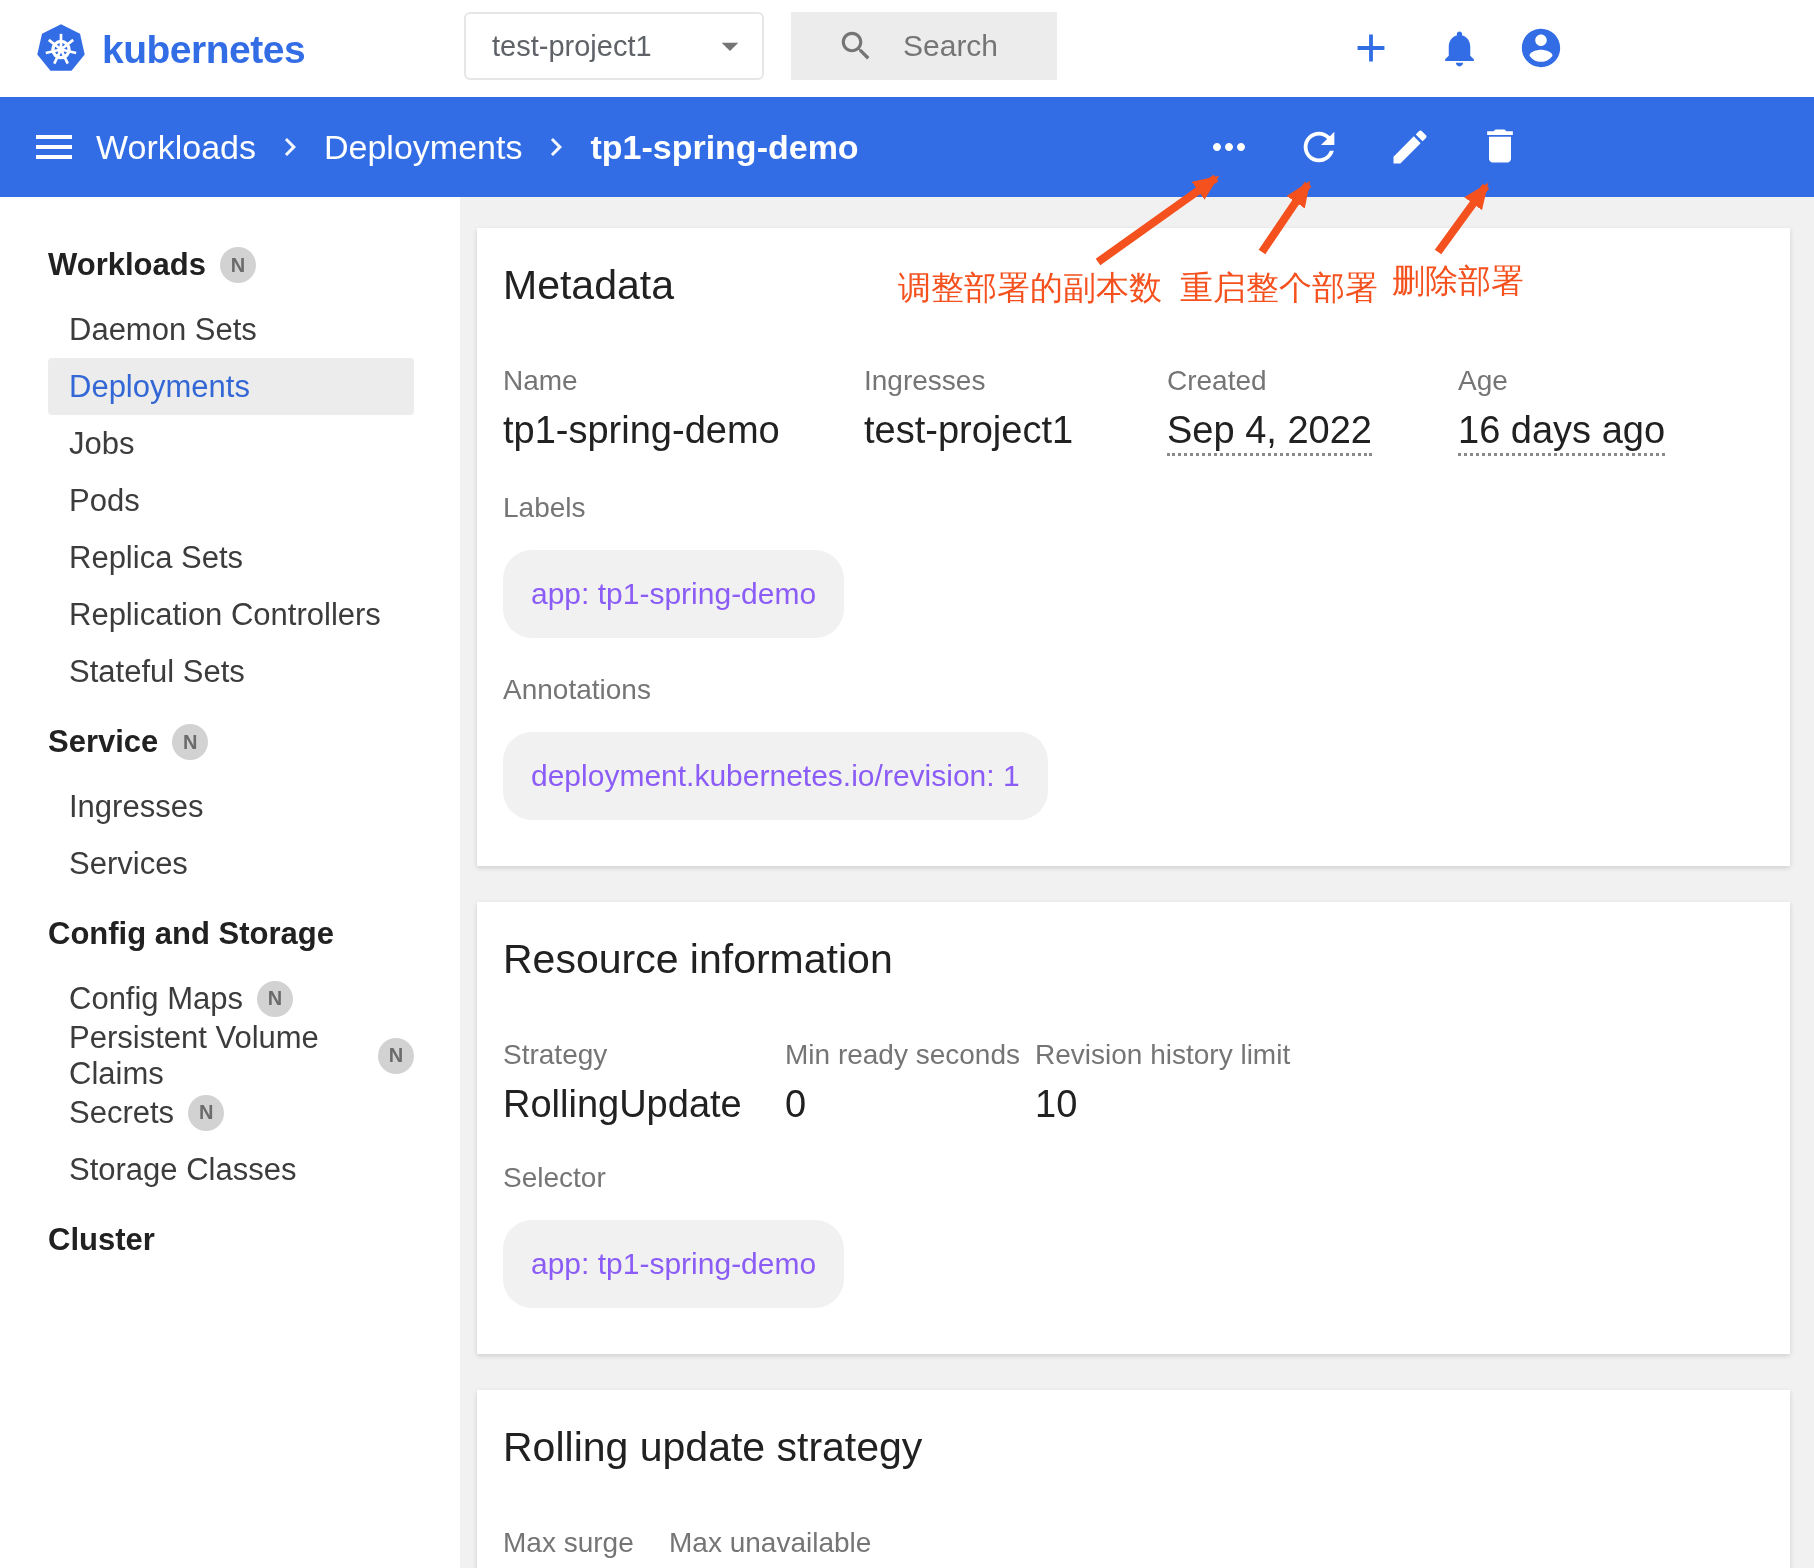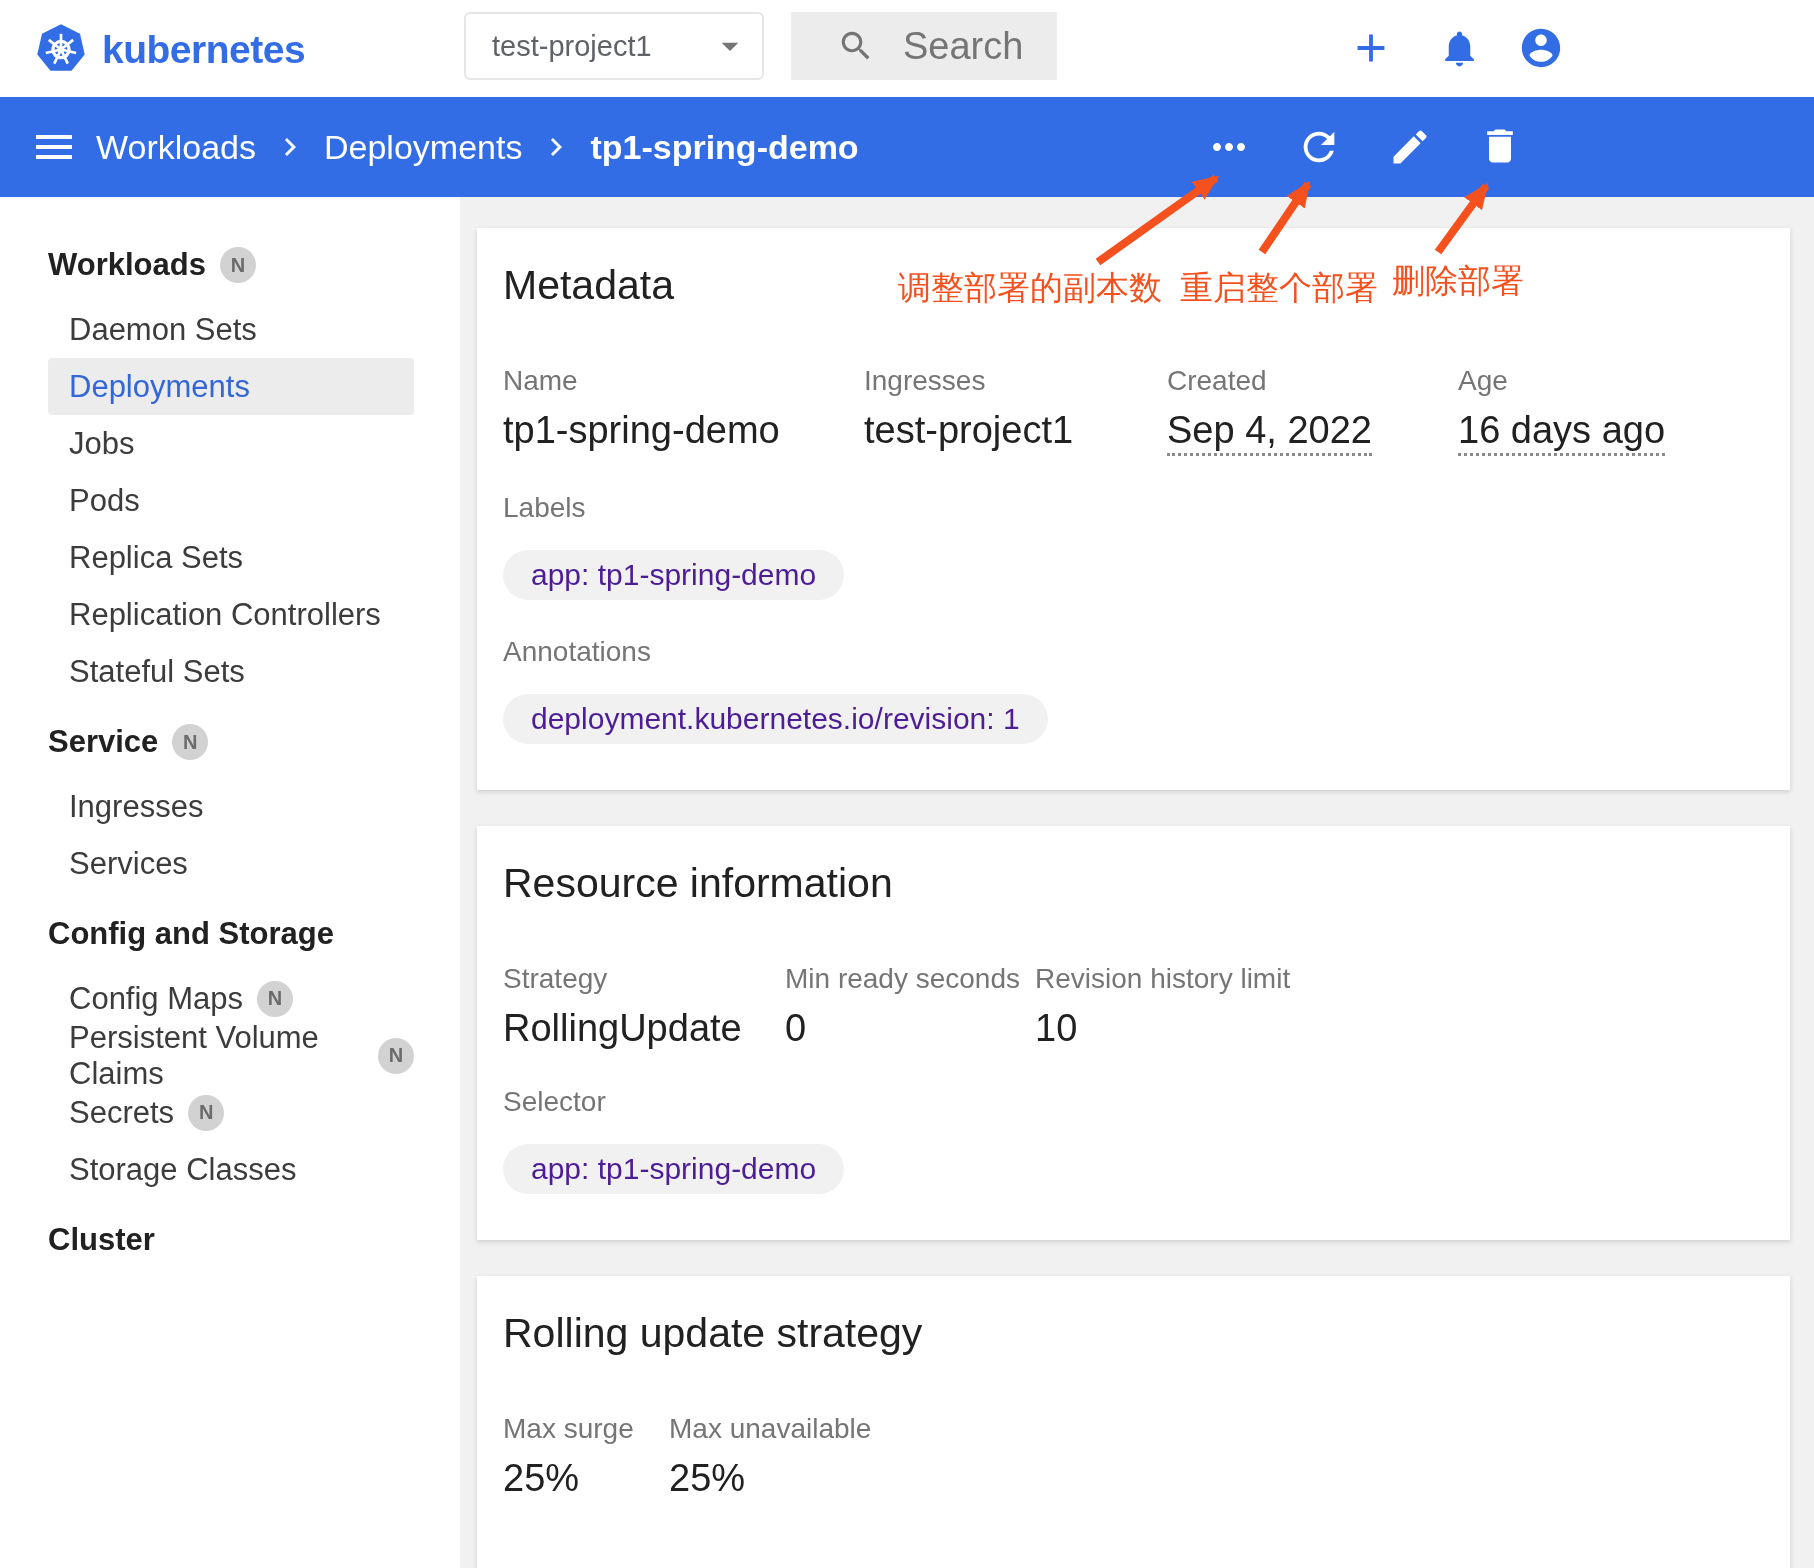--- a/index.html
+++ b/index.html
@@ -20,21 +20,21 @@
     border:2px solid #e6e6e6; border-radius:6px; background:#fff;
     display:flex; align-items:center; padding:0 12px 0 26px; cursor:pointer;
   }
   .project-select .psel-label { flex:1; font-size:29px; color:#5f6368; }
   .searchbox {
     position:absolute; left:791px; top:12px; width:266px; height:68px;
     background:#ececec; display:flex; align-items:center; padding:0 0 0 46px; gap:26px; cursor:text;
   }
   .searchbox input {
     border:none; background:transparent; outline:none; width:160px;
-    font-size:38px; color:#1d4ed8; font-family:inherit;
+    font-size:30px; color:#1d4ed8; font-family:inherit;
   }
   .searchbox input::placeholder { color:#757575; opacity:1; }
   .top-icon { position:absolute; background:none; border:none; padding:0; cursor:pointer; color:#326de6; }
   .ti-add { left:1348px; top:25px; }
   .ti-bell { left:1438px; top:27px; }
   .ti-avatar { left:1518px; top:25px; }
 
   
   .bluebar { position:relative; height:100px; background:#326de6; z-index:5; }
   .menu-btn { position:absolute; left:30px; top:26px; background:none; border:none; padding:0; color:#fff; cursor:pointer; }
@@ -82,21 +82,21 @@
   .card-title { font-size:41px; font-weight:400; color:#212121; margin:0 0 56px 0; }
   .fgrid-meta { display:grid; grid-template-columns:321px 263px 251px 1fr;gap:40px; }
   .fgrid-res  { display:grid; grid-template-columns:282px 250px 1fr; }
   .fgrid-roll { display:grid; grid-template-columns:166px 1fr; }
   .flabel { font-size:28px; color:#757575; margin-bottom:12px; white-space:nowrap; }
   .fvalue { font-size:38px; color:#212121; }
   .u-dotted { display:inline-block; border-bottom:3px dotted #8a8a8a; padding-bottom:1px; }
   .sec { margin-top:36px; }
   .chip {
     display:inline-block; margin-top:14px; background:#f1f1f1; border-radius:29px;
-    padding:8px 28px; font-size:30px; color:#4c1d95;
+    padding:27px 28px; font-size:30px; color:#8b5cf6;
   }
   .card-roll { min-height:430px; }
 </style>
 </head>
 <body>
 
 <header class="topbar">
   <span class="logo">
     <svg viewBox="0 0 100 100" width="54" height="54">
       <polygon points="50,4 85.2,21.9 93.9,60 69.5,90.5 30.5,90.5 6.1,60 14.8,21.9" fill="#326de6"></polygon>

